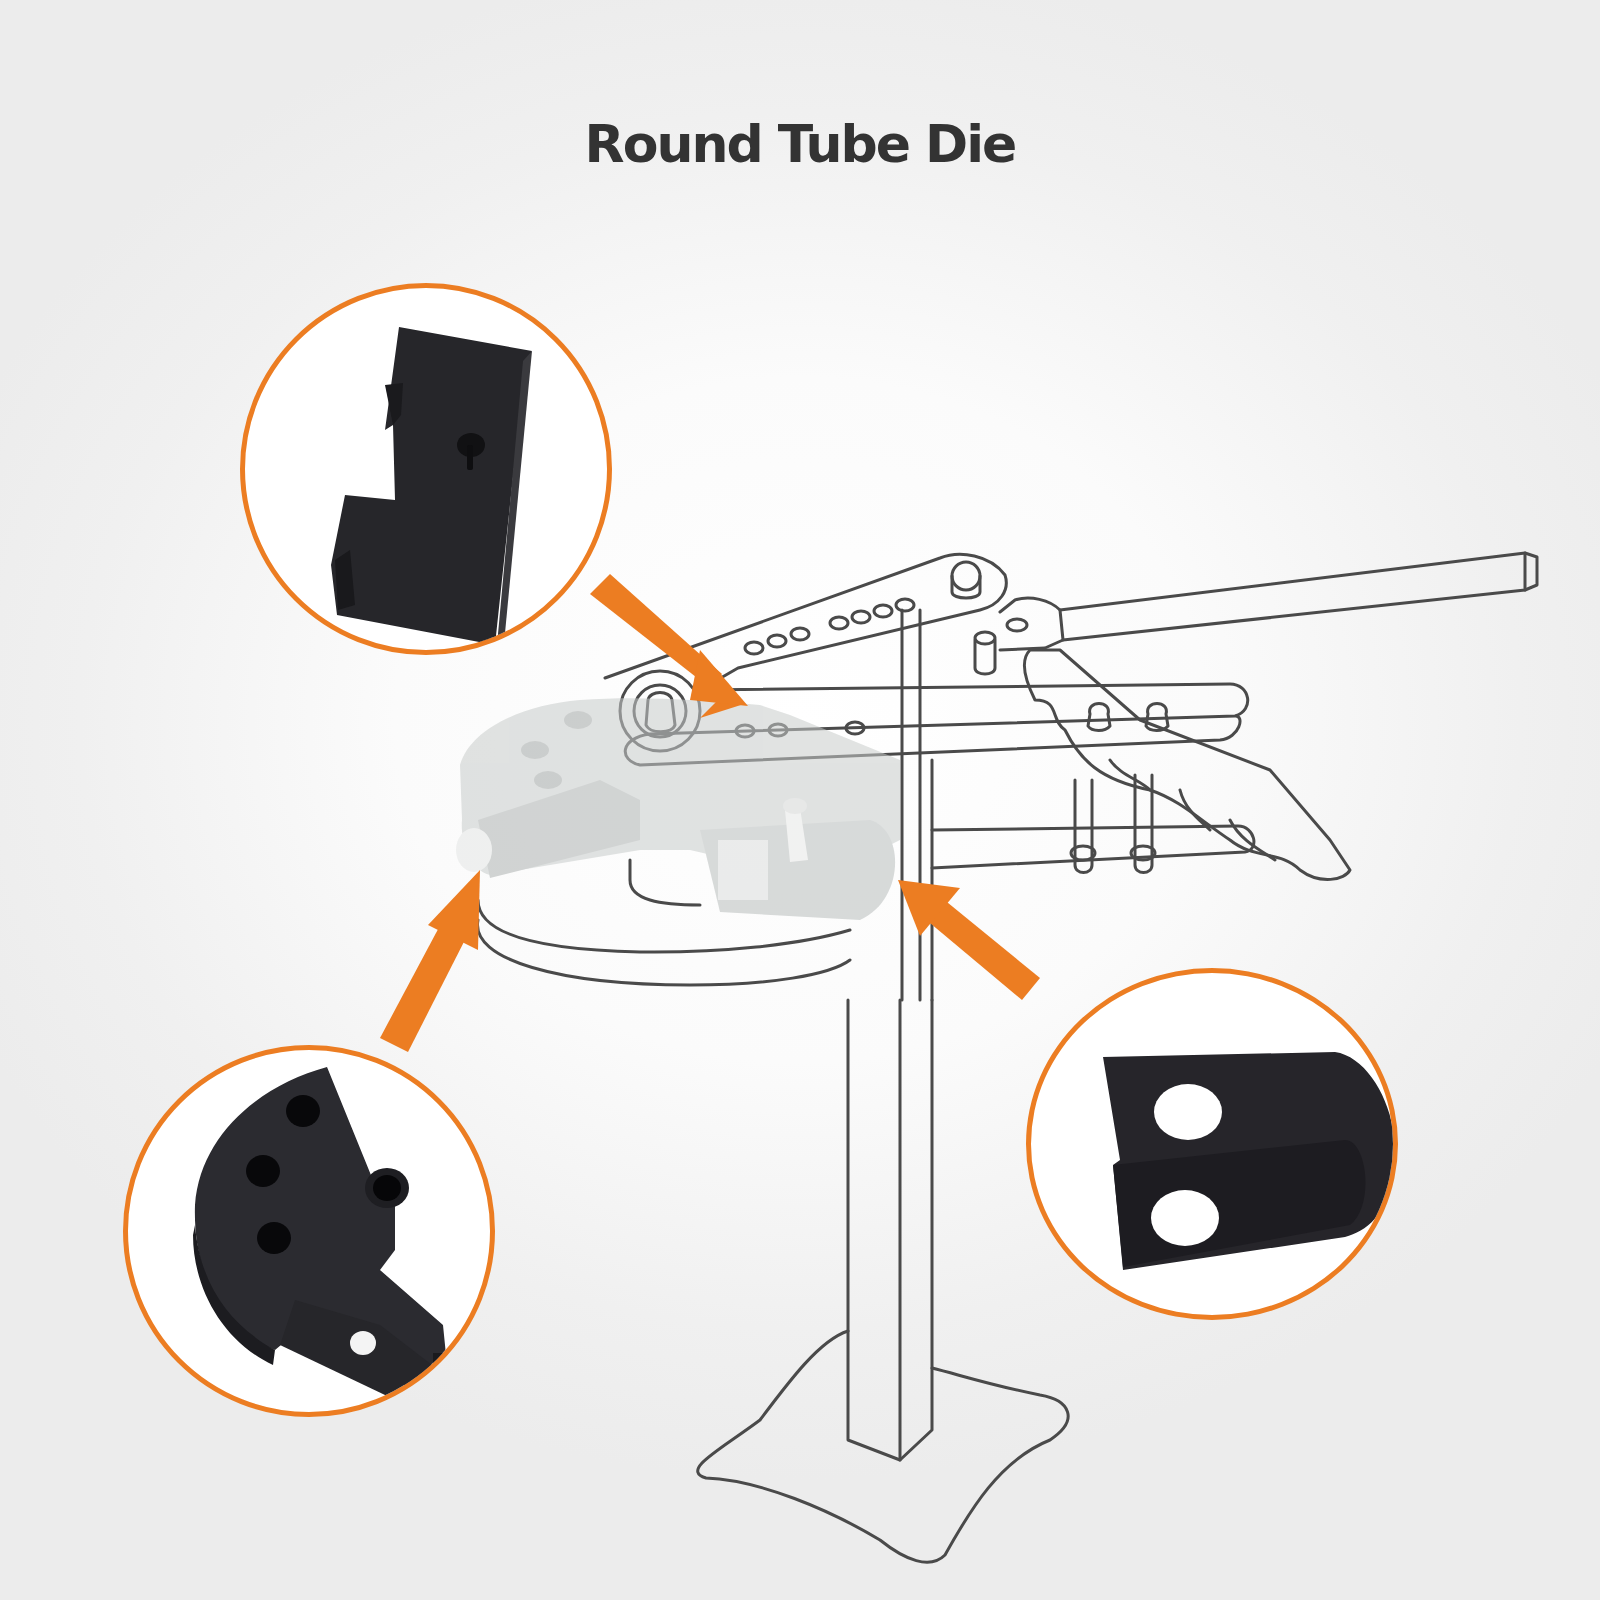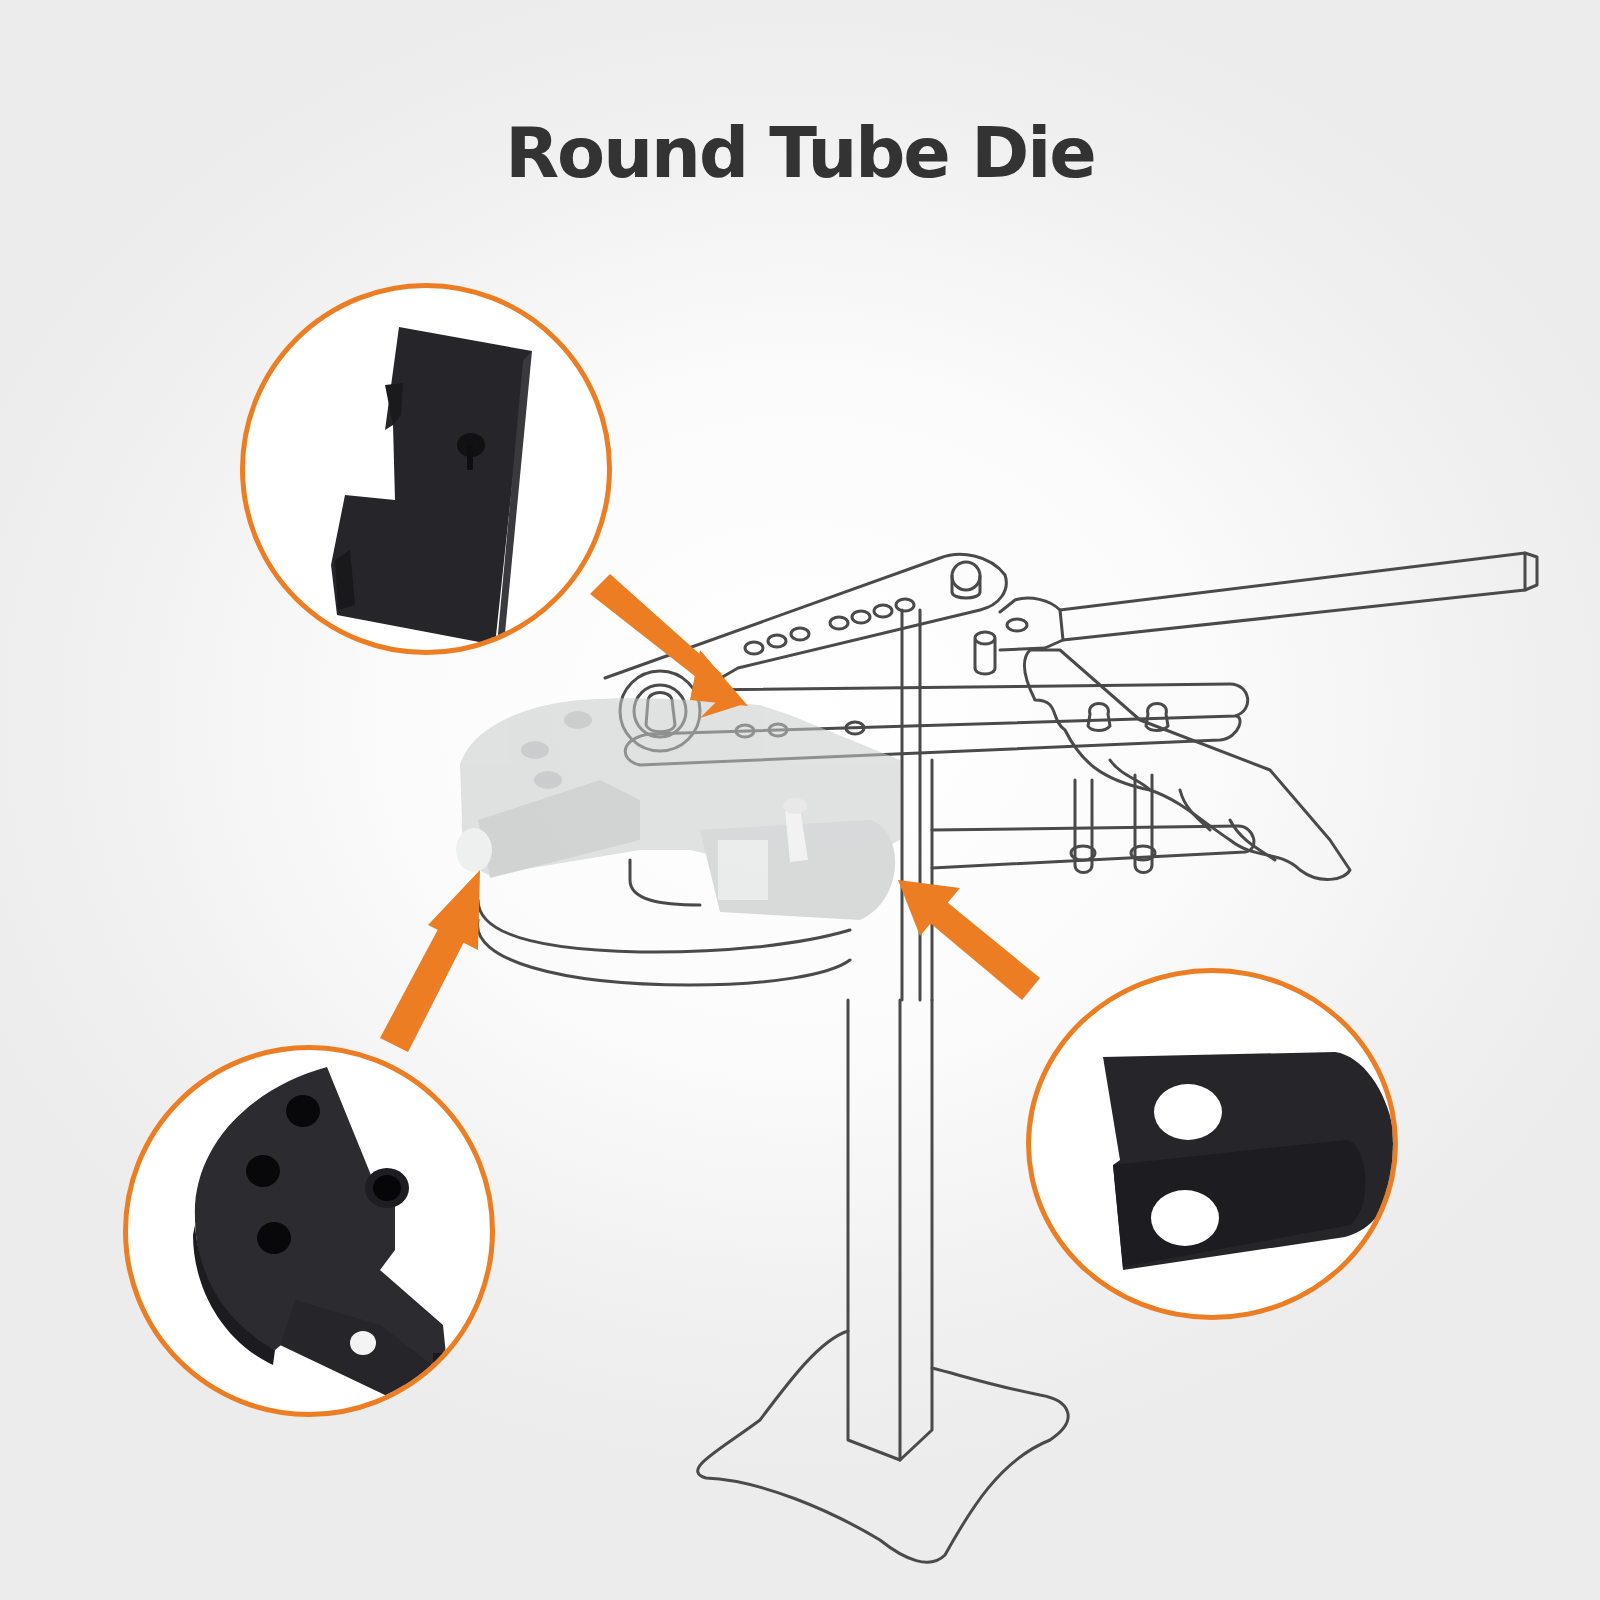--- a/index.html
+++ b/index.html
@@ -3,21 +3,21 @@
 <meta charset="utf-8">
 <style>
   html, body { margin: 0; padding: 0; }
   body {
     width: 1600px; height: 1600px; overflow: hidden; position: relative;
     background: radial-gradient(ellipse 900px 760px at 800px 720px, #ffffff 0%, #fbfbfb 45%, #f0f0f0 80%, #ececec 100%);
     font-family: "DejaVu Sans", "Liberation Sans", sans-serif;
   }
   .title {
     position: absolute; left: 0; top: 118px; width: 1600px; text-align: center;
-    font-family: "DejaVu Sans", sans-serif; font-weight: bold; font-size: 70px;
+    font-family: "DejaVu Sans", sans-serif; font-weight: bold; font-size: 52px;
     letter-spacing: -2px; color: #333333; line-height: 1;
   }
   svg.scene { position: absolute; left: 0; top: 0; }
   .callout {
     position: absolute; border-radius: 50%; background: #ffffff;
     border: 5px solid #ec7d22; box-sizing: border-box; overflow: hidden;
   }
   .callout svg { position: absolute; left: 0; top: 0; }
 </style>
 </head>

